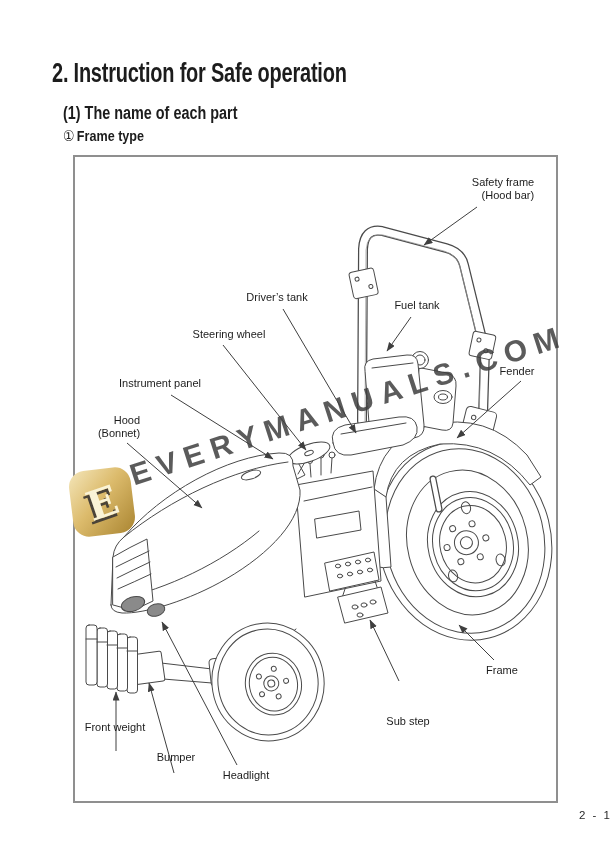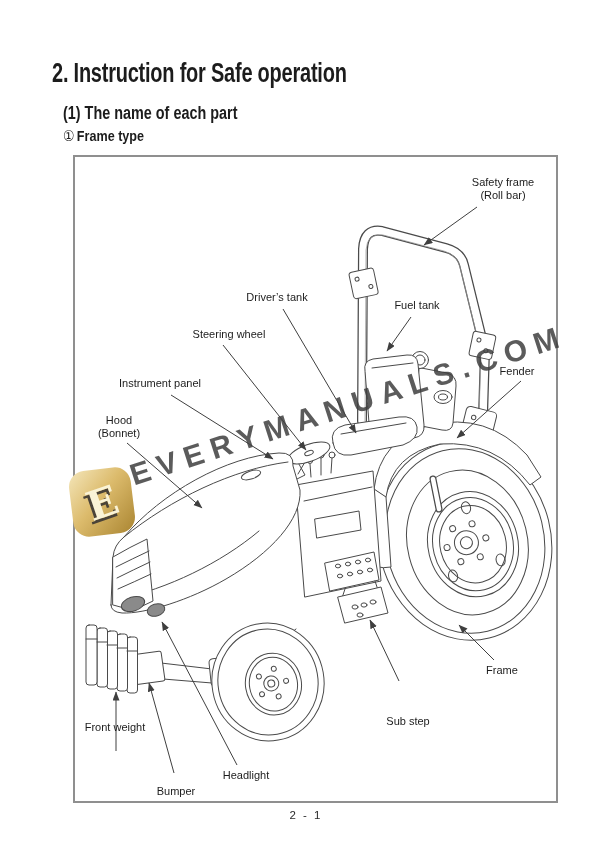--- a/index.html
+++ b/index.html
@@ -19,24 +19,24 @@
            font-size:30px;font-weight:bold;letter-spacing:8px;color:#3f3f3f;opacity:.85;
            white-space:nowrap;transform:rotate(-18deg);transform-origin:left center;}
   .wm-logo{position:absolute;left:-4px;top:312px;width:62px;height:66px;z-index:2;
            border-radius:16px;transform:rotate(-7deg);
            background:linear-gradient(135deg,#f4e6ba 0%,#dcbb6c 45%,#aa8531 100%);
            display:flex;align-items:center;justify-content:center;}
   .wm-logo span{font-family:"DejaVu Serif","Liberation Serif",serif;font-weight:bold;
            font-size:40px;color:#faf3d6;transform:rotate(-12deg);
            text-shadow:-3px 3px 0 #4a4338;}
   .lbl{position:absolute;z-index:3;font-size:11px;line-height:13px;color:#1c1c1c;
-       text-align:center;white-space:nowrap;transform:translate(-50%,-50%);}
+       text-align:right;white-space:nowrap;transform:translate(-50%,-50%);}
   .lbl span{display:block;}
   .lbl span:empty{display:none;}
-  .footer{position:absolute;left:0;right:0;top:809px;text-align:center;
+  .footer{position:absolute;left:0;right:0;top:809px;text-align:right;
           font-size:11.5px;color:#2a2a2a;letter-spacing:2px;}
 </style>
 </head>
 <body>
 
 <div class="h1">2. Instruction for Safe operation</div>
 <div class="h2">(1) The name of each part</div>
 <div class="h3"><span class="mark">①</span><span>Frame type</span></div>
 
 <div class="diagram">
@@ -225,21 +225,21 @@
     </g>
   </svg>
 
   <div class="wm-text">EVERYMANUALS.COM</div>
   <div class="wm-logo">
     <span>E</span>
   </div>
 
   <div class="lbl" style="left:428px;top:32px">
       <span>Safety frame</span>
-      <span>(Roll bar)</span>
+      <span>(Hood bar)</span>
     </div>
   <div class="lbl" style="left:202px;top:140px">
       <span>Driver’s tank</span>
     </div>
   <div class="lbl" style="left:342px;top:148px">
       <span>Fuel tank</span>
     </div>
   <div class="lbl" style="left:154px;top:177px">
       <span>Steering wheel</span>
     </div>
@@ -255,21 +255,21 @@
     </div>
   <div class="lbl" style="left:427px;top:513px">
       <span>Frame</span>
     </div>
   <div class="lbl" style="left:333px;top:564px">
       <span>Sub step</span>
     </div>
   <div class="lbl" style="left:40px;top:570px">
       <span>Front weight</span>
     </div>
-  <div class="lbl" style="left:101px;top:634px">
+  <div class="lbl" style="left:101px;top:600px">
       <span>Bumper</span>
     </div>
   <div class="lbl" style="left:171px;top:618px">
       <span>Headlight</span>
     </div>
 </div>
 
 <div class="footer">2 - 1</div>
 
 </body></html>

